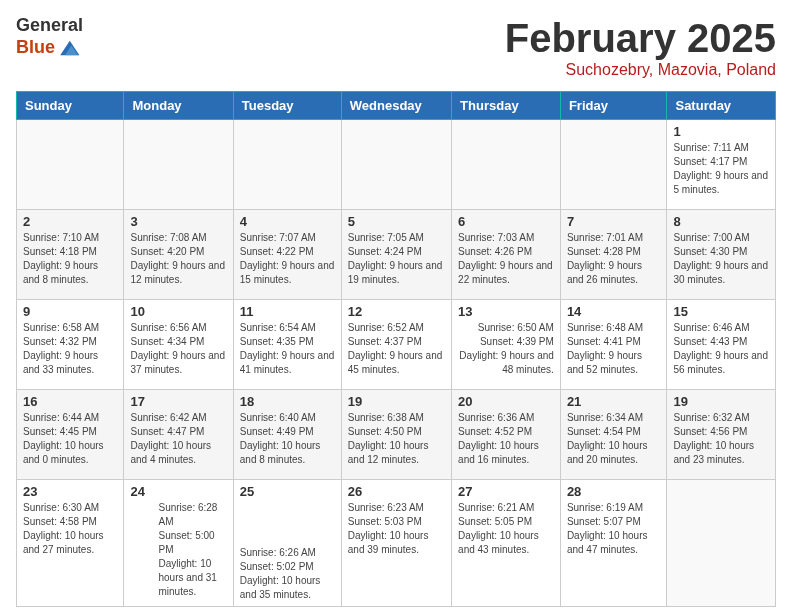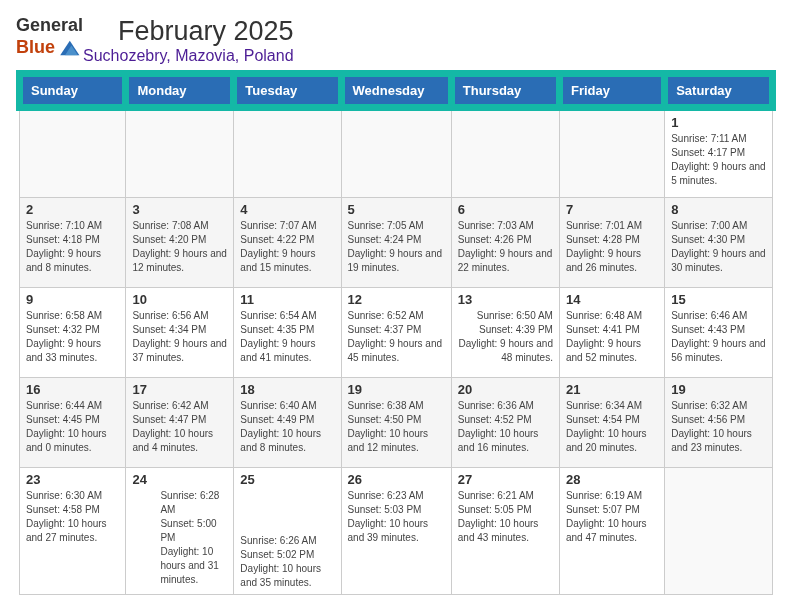--- a/index.html
+++ b/index.html
@@ -5,22 +5,23 @@
     * { margin: 0; padding: 0; box-sizing: border-box; }
     body {
       font-family: Arial, sans-serif;
       background: #fff;
       width: 792px;
       min-height: 612px;
       padding: 16px;
     }
     .header {
       display: flex;
+      justify-content: space-between;
       align-items: flex-start;
-      margin-bottom: 5px;
+      margin-bottom: 12px;
     }
     .logo {
       display: flex;
       align-items: center;
     }
     .logo-text {
       display: flex;
       flex-direction: column;
       line-height: 1.1;
     }
@@ -36,40 +37,40 @@
     }
     .logo-icon {
       width: 24px;
       height: 24px;
       margin-left: 2px;
     }
     .title-block {
       text-align: right;
     }
     .month-title {
-      font-size: 27px;
-      font-weight: normal;
+      font-size: 40px;
+      font-weight: bold;
       color: #333;
     }
     .subtitle {
       font-size: 16px;
-      color: #4c1d95;
+      color: #b91c1c;
     }
     .calendar {
       width: 100%;
       border-collapse: collapse;
       border: 1px solid #ccc;
     }
     .calendar th {
       background-color: #2a6db5;
       color: #fff;
       text-align: left;
       padding: 6px 8px;
       font-size: 13px;
-      border: 7px solid #14b8a6;
+      border: 1px solid #14b8a6;
     }
     .calendar td {
       vertical-align: top;
       padding: 4px 6px;
       border: 1px solid #ccc;
       width: 113px;
       min-height: 80px;
       height: 90px;
       background: #fff;
       font-size: 10.5px;

